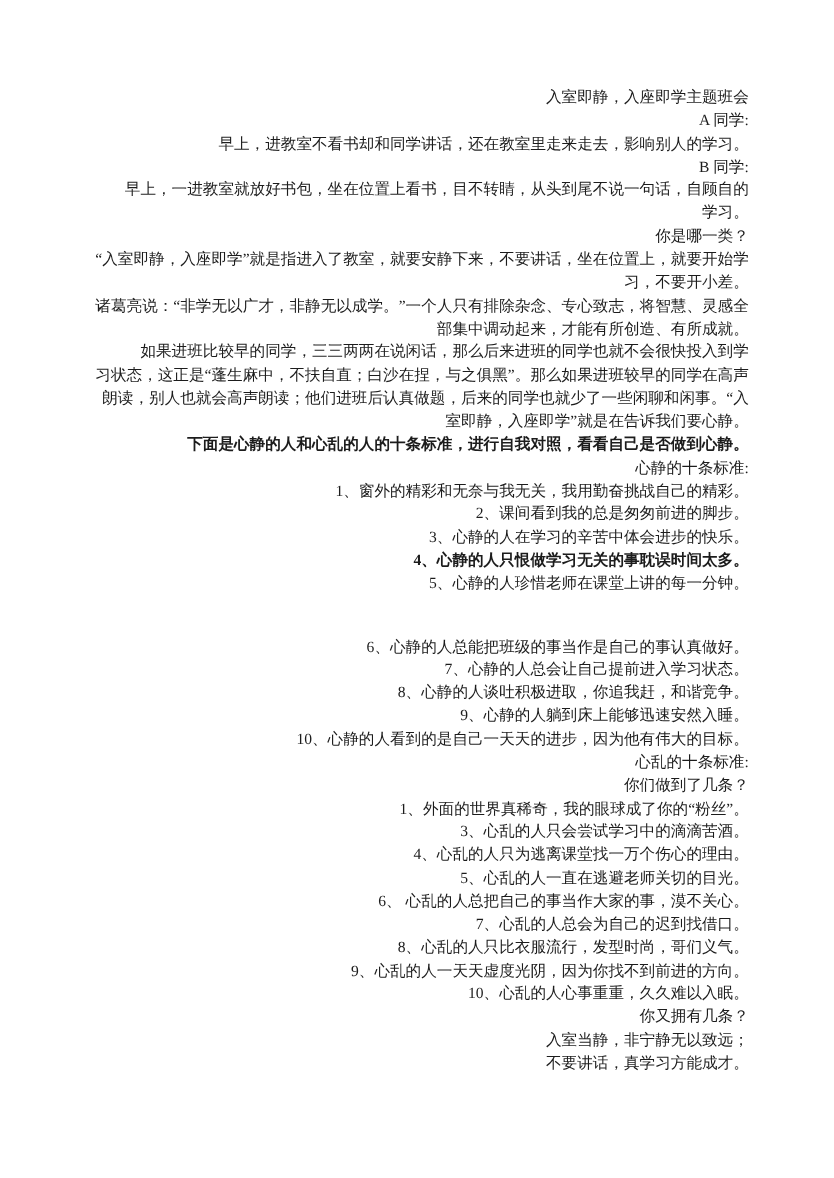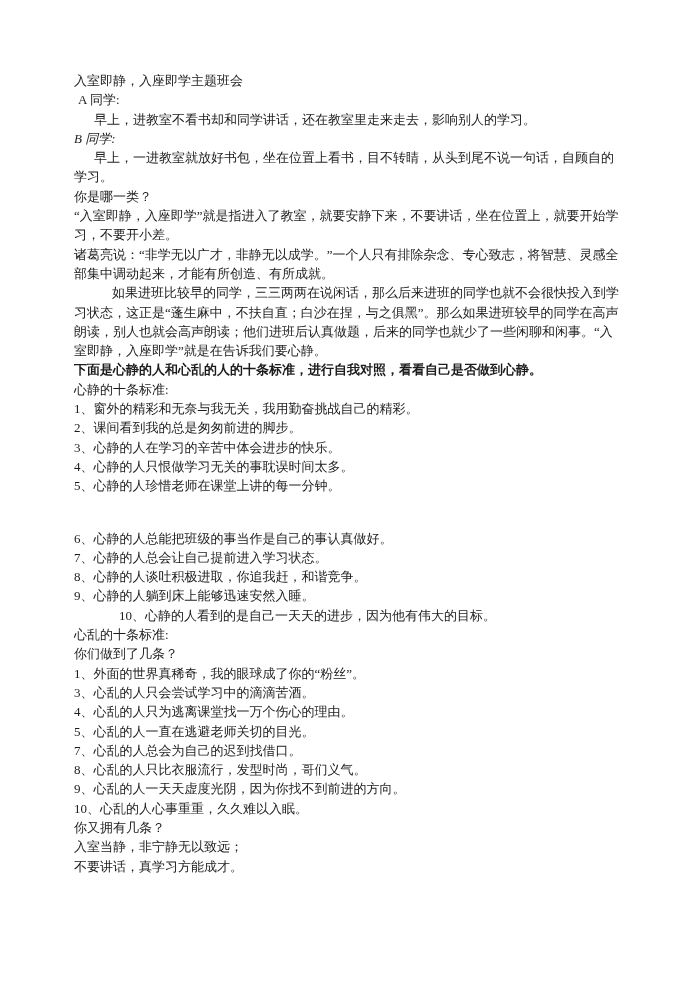--- a/index.html
+++ b/index.html
@@ -25,54 +25,56 @@
     font-size: 13px;
     line-height: 19.3px;
     color: #1c1c1c;
     word-break: break-all;
     overflow-wrap: anywhere;
     text-align: left;
   }
   .doc-body p {
     margin: 0;
     padding: 0;
+    text-align: right;
   }
 </style>
 </head>
 <body>
 
 <div class="page">
   <div class="doc-body">
       <p style="text-indent: 0px;">入室即静，入座即学主题班会</p>
       <p style="text-indent: 4px;">A 同学:</p>
       <p style="text-indent: 20px;">早上，进教室不看书却和同学讲话，还在教室里走来走去，影响别人的学习。</p>
-      <p style="text-indent: 0px; font-style: italic;">B 同学:</p>
+      <p style="text-indent: 0px;">B 同学:</p>
       <p style="text-indent: 20px;">早上，一进教室就放好书包，坐在位置上看书，目不转睛，从头到尾不说一句话，自顾自的学习。</p>
       <p style="text-indent: 0px;">你是哪一类？</p>
       <p style="text-indent: 0px;">“入室即静，入座即学”就是指进入了教室，就要安静下来，不要讲话，坐在位置上，就要开始学习，不要开小差。</p>
       <p style="text-indent: 0px;">诸葛亮说：“非学无以广才，非静无以成学。”一个人只有排除杂念、专心致志，将智慧、灵感全部集中调动起来，才能有所创造、有所成就。</p>
       <p style="text-indent: 38px;">如果进班比较早的同学，三三两两在说闲话，那么后来进班的同学也就不会很快投入到学习状态，这正是“蓬生麻中，不扶自直；白沙在捏，与之俱黑”。那么如果进班较早的同学在高声朗读，别人也就会高声朗读；他们进班后认真做题，后来的同学也就少了一些闲聊和闲事。“入室即静，入座即学”就是在告诉我们要心静。</p>
       <p style="text-indent: 0px; font-weight: bold;">下面是心静的人和心乱的人的十条标准，进行自我对照，看看自己是否做到心静。</p>
       <p style="text-indent: 0px;">心静的十条标准:</p>
       <p style="text-indent: 0px;">1、窗外的精彩和无奈与我无关，我用勤奋挑战自己的精彩。</p>
       <p style="text-indent: 0px;">2、课间看到我的总是匆匆前进的脚步。</p>
       <p style="text-indent: 0px;">3、心静的人在学习的辛苦中体会进步的快乐。</p>
-      <p style="text-indent: 0px;">4、心静的人只恨做学习无关的事耽误时间太多。</p>
+      <p style="text-indent: 0px; font-weight: bold;">4、心静的人只恨做学习无关的事耽误时间太多。</p>
       <p style="text-indent: 0px;">5、心静的人珍惜老师在课堂上讲的每一分钟。</p>
       <p style="text-indent: 0px; margin-top: 33px;">6、心静的人总能把班级的事当作是自己的事认真做好。</p>
       <p style="text-indent: 0px;">7、心静的人总会让自己提前进入学习状态。</p>
       <p style="text-indent: 0px;">8、心静的人谈吐积极进取，你追我赶，和谐竞争。</p>
       <p style="text-indent: 0px;">9、心静的人躺到床上能够迅速安然入睡。</p>
       <p style="text-indent: 0px; margin-left: 45px;">10、心静的人看到的是自己一天天的进步，因为他有伟大的目标。</p>
       <p style="text-indent: 0px;">心乱的十条标准:</p>
       <p style="text-indent: 0px;">你们做到了几条？</p>
       <p style="text-indent: 0px;">1、外面的世界真稀奇，我的眼球成了你的“粉丝”。</p>
       <p style="text-indent: 0px;">3、心乱的人只会尝试学习中的滴滴苦酒。</p>
       <p style="text-indent: 0px;">4、心乱的人只为逃离课堂找一万个伤心的理由。</p>
       <p style="text-indent: 0px;">5、心乱的人一直在逃避老师关切的目光。</p>
+      <p style="text-indent: 0px;">6、 心乱的人总把自己的事当作大家的事，漠不关心。</p>
       <p style="text-indent: 0px;">7、心乱的人总会为自己的迟到找借口。</p>
       <p style="text-indent: 0px;">8、心乱的人只比衣服流行，发型时尚，哥们义气。</p>
       <p style="text-indent: 0px;">9、心乱的人一天天虚度光阴，因为你找不到前进的方向。</p>
       <p style="text-indent: 0px;">10、心乱的人心事重重，久久难以入眠。</p>
       <p style="text-indent: 0px;">你又拥有几条？</p>
       <p style="text-indent: 0px;">入室当静，非宁静无以致远；</p>
       <p style="text-indent: 0px;">不要讲话，真学习方能成才。</p>
     </div>
 </div>
 

